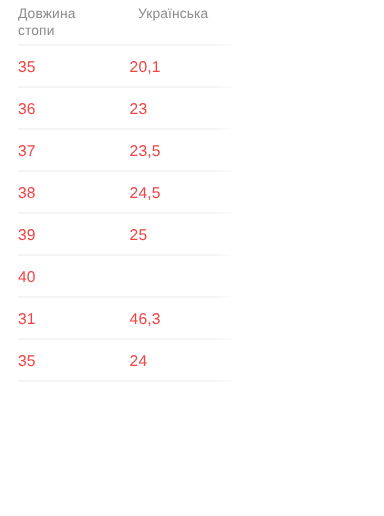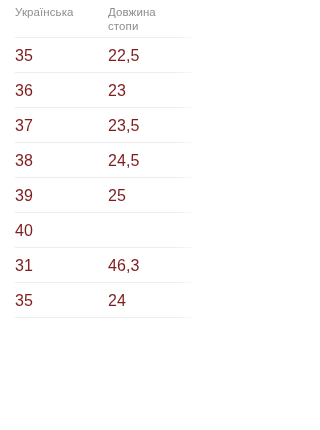--- a/index.html
+++ b/index.html
@@ -59,51 +59,51 @@
     line-height: 14px;
     letter-spacing: 0.1px;
     white-space: pre-line;
   }
 
   .data-row {
     height: 35px;
   }
 
   .data-cell {
-    color: #7f1d1d;
-    font-size: 16px;
+    color: #ef4444;
+    font-size: 13px;
     line-height: 15px;
     letter-spacing: 0.1px;
   }
 
   .col-1 {
     width: 93px;
     flex: 0 0 93px;
   }
 
   .col-2 {
     width: 100px;
     flex: 0 0 100px;
   }
 </style>
 </head>
 <body>
 
 <div id="size-table">
 
   <div class="row header-row divided">
-    <div class="header-cell col-1">Українська</div>
     <div class="header-cell col-2">Довжина
 стопи</div>
+    <div class="header-cell col-1">Українська</div>
   </div>
 
   <div id="rows-container">
       <div class="row data-row divided">
         <div class="data-cell col-1">35</div>
-        <div class="data-cell col-2">22,5</div>
+        <div class="data-cell col-2">20,1</div>
       </div>
       <div class="row data-row divided">
         <div class="data-cell col-1">36</div>
         <div class="data-cell col-2">23</div>
       </div>
       <div class="row data-row divided">
         <div class="data-cell col-1">37</div>
         <div class="data-cell col-2">23,5</div>
       </div>
       <div class="row data-row divided">

